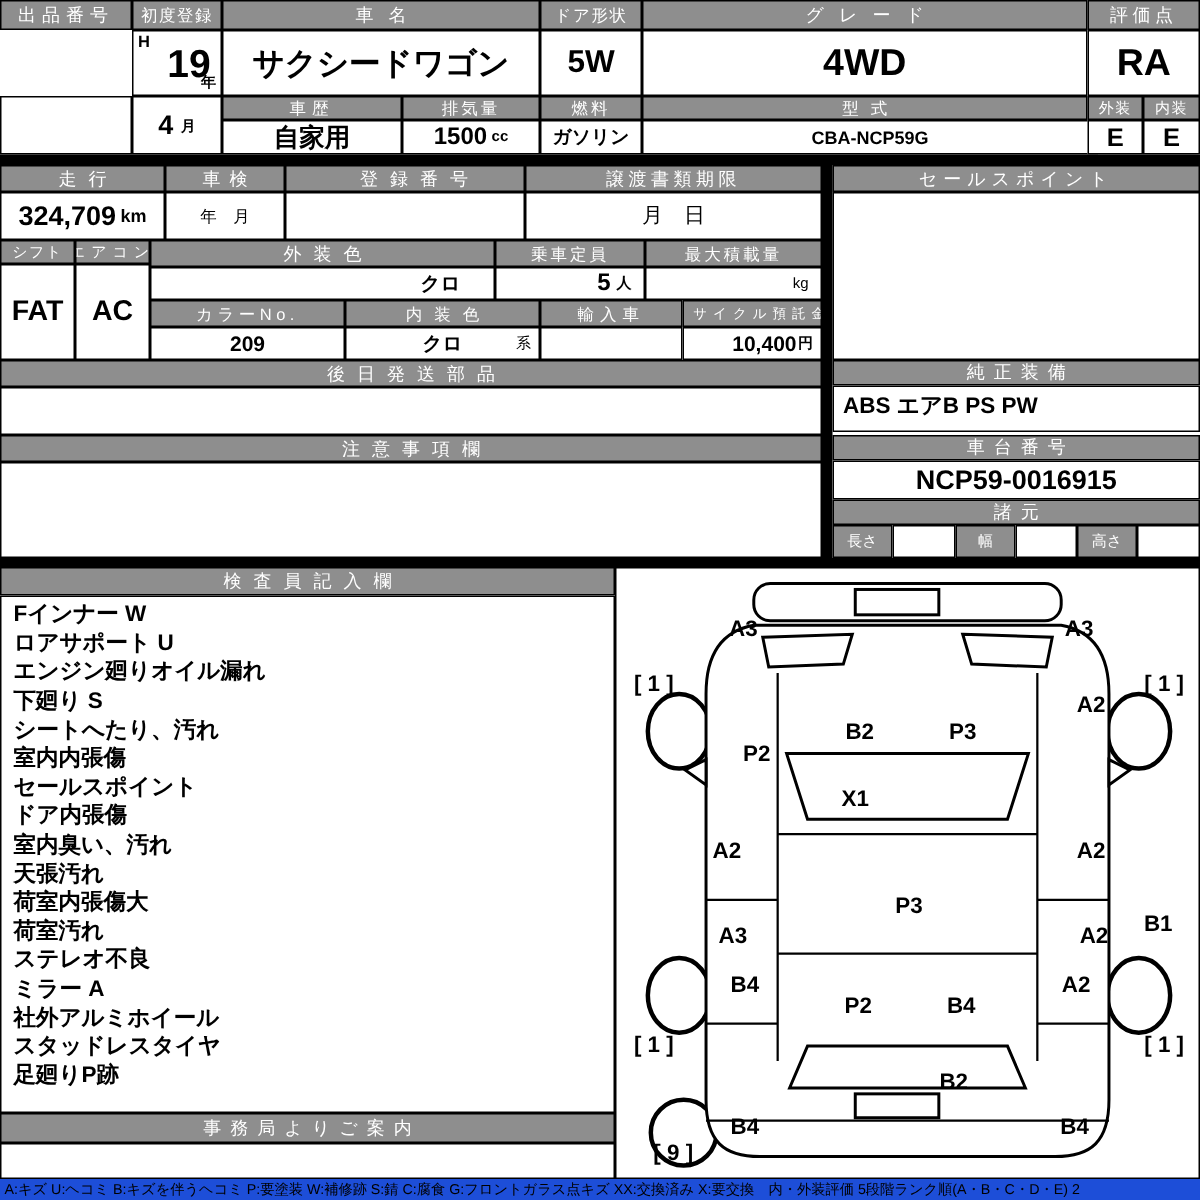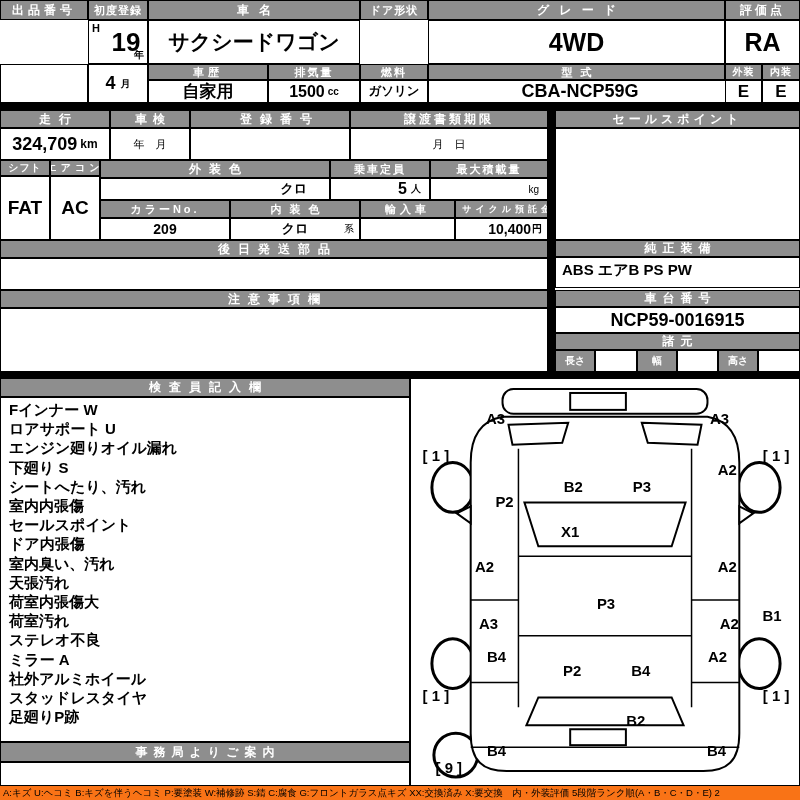--- a/index.html
+++ b/index.html
@@ -1,28 +1,28 @@
 <!DOCTYPE html>
 <html><head>
 <meta charset="utf-8">
 <style>
   * { margin:0; padding:0; box-sizing:border-box; }
   html,body { background:#fff; }
   body { font-family:"Liberation Sans","DejaVu Sans",sans-serif; color:#000; }
   .sheet { position:relative; width:800px; height:800px; background:#fff; overflow:hidden; }
   .c { position:absolute; border:1px solid #000; background:#fff; display:flex; align-items:center; justify-content:center; overflow:hidden; white-space:nowrap; }
-  .h { background:#8e8e8e; color:#fff; font-size:12px; letter-spacing:4px; font-weight:bold; }
+  .h { background:#8e8e8e; color:#fff; font-size:12px; letter-spacing:4px; font-weight:normal; }
   .v { font-weight:bold; }
   .left { justify-content:flex-start; }
   .right { justify-content:flex-end; }
   .topal { align-items:flex-start; }
   .bar { position:absolute; background:#000; }
   .insp-item { font-size:15px; font-weight:bold; line-height:19.2px; padding-left:8px; }
   svg text.mark { font-family:"Liberation Sans","DejaVu Sans",sans-serif; font-weight:bold; font-size:15px; text-anchor:middle; fill:#000; }
-  .legend { position:absolute; left:0; top:786px; width:800px; height:14px; font-size:9.5px; display:flex; align-items:center; padding-left:3px; background:#f97316; }
+  .legend { position:absolute; left:0; top:786px; width:800px; height:14px; font-size:9.5px; display:flex; align-items:center; padding-left:3px; background:#1d4ed8; }
 </style>
 </head>
 <body>
 
 <div class="sheet">
 
   <div class="c h" style="left:0;top:0;width:88px;height:20px">出品番号</div>
   <div class="c" style="left:0;top:64px;width:88px;height:39px"></div>
 
   <div class="c h" style="left:88px;top:0;width:60px;height:20px;font-size:11px;letter-spacing:1px">初度登録</div>
@@ -40,48 +40,49 @@
   <div class="c v" style="left:148px;top:20px;width:212px;height:44px;font-size:21px">サクシードワゴン</div>
   <div class="c h" style="left:148px;top:64px;width:120px;height:16px;font-size:11px">車歴</div>
   <div class="c v" style="left:148px;top:80px;width:120px;height:23px;font-size:17px">自家用</div>
   <div class="c h" style="left:268px;top:64px;width:92px;height:16px;font-size:11px;letter-spacing:2px">排気量</div>
   <div class="c v" style="left:268px;top:80px;width:92px;height:23px">
     <span style="font-size:16px">1500</span>
     <span style="font-size:10px;margin-left:3px">cc</span>
   </div>
 
   <div class="c h" style="left:360px;top:0;width:68px;height:20px;font-size:11px;letter-spacing:1px">ドア形状</div>
+  <div class="c v" style="left:360px;top:20px;width:68px;height:44px;font-size:21px">5W</div>
   <div class="c h" style="left:360px;top:64px;width:68px;height:16px;font-size:11px;letter-spacing:2px">燃料</div>
   <div class="c v" style="left:360px;top:80px;width:68px;height:23px;font-size:12.5px">ガソリン</div>
 
   <div class="c h" style="left:428px;top:0;width:297px;height:20px;letter-spacing:10px;padding-left:10px">グレード</div>
   <div class="c v" style="left:428px;top:20px;width:297px;height:44px;font-size:25px">4WD</div>
   <div class="c h" style="left:428px;top:64px;width:297px;height:16px;font-size:11px;letter-spacing:8px;padding-left:8px">型式</div>
-  <div class="c v" style="left:428px;top:80px;width:304px;height:23px;font-size:18px">CBA-NCP59G</div>
+  <div class="c v" style="left:428px;top:80px;width:304px;height:23px;font-size:12px">CBA-NCP59G</div>
 
   <div class="c h" style="left:725px;top:0;width:75px;height:20px;letter-spacing:3px">評価点</div>
   <div class="c v" style="left:725px;top:20px;width:75px;height:44px;font-size:25px">RA</div>
   <div class="c h" style="left:725px;top:64px;width:37px;height:16px;font-size:10px;letter-spacing:1px">外装</div>
   <div class="c h" style="left:762px;top:64px;width:38px;height:16px;font-size:10px;letter-spacing:1px">内装</div>
   <div class="c v" style="left:725px;top:80px;width:37px;height:23px;font-size:17px">E</div>
   <div class="c v" style="left:762px;top:80px;width:38px;height:23px;font-size:17px">E</div>
 
   <div class="bar" style="left:0;top:103px;width:800px;height:7px"></div>
 
   <div class="c h" style="left:0;top:110px;width:110px;height:18px;letter-spacing:8px;padding-left:8px">走行</div>
   <div class="c v" style="left:0;top:128px;width:110px;height:32px">
     <span style="font-size:18px">324,709</span>
     <span style="font-size:12px;margin-left:3px">km</span>
   </div>
   <div class="c h" style="left:110px;top:110px;width:80px;height:18px;letter-spacing:6px;padding-left:6px">車検</div>
   <div class="c" style="left:110px;top:128px;width:80px;height:32px;font-size:11px">年　月</div>
   <div class="c h" style="left:190px;top:110px;width:160px;height:18px;letter-spacing:8px;padding-left:20px">登録番号</div>
   <div class="c" style="left:190px;top:128px;width:160px;height:32px"></div>
   <div class="c h" style="left:350px;top:110px;width:198px;height:18px;letter-spacing:3px">譲渡書類期限</div>
-  <div class="c" style="left:350px;top:128px;width:198px;height:32px;font-size:11px">月　日</div>
+  <div class="c" style="left:350px;top:128px;width:198px;height:32px;font-size:14px">月　日</div>
 
   <div class="c h" style="left:555px;top:110px;width:245px;height:18px;letter-spacing:4px">セールスポイント</div>
   <div class="c" style="left:555px;top:128px;width:245px;height:112px"></div>
 
   <div class="bar" style="left:548px;top:110px;width:7px;height:268px"></div>
 
   <div class="c h" style="left:0;top:160px;width:50px;height:16px;font-size:10px;letter-spacing:1px">シフト</div>
   <div class="c v" style="left:0;top:176px;width:50px;height:64px;font-size:19px">FAT</div>
   <div class="c h" style="left:50px;top:160px;width:50px;height:16px;font-size:10px">エアコン</div>
   <div class="c v" style="left:50px;top:176px;width:50px;height:64px;font-size:19px">AC</div>

